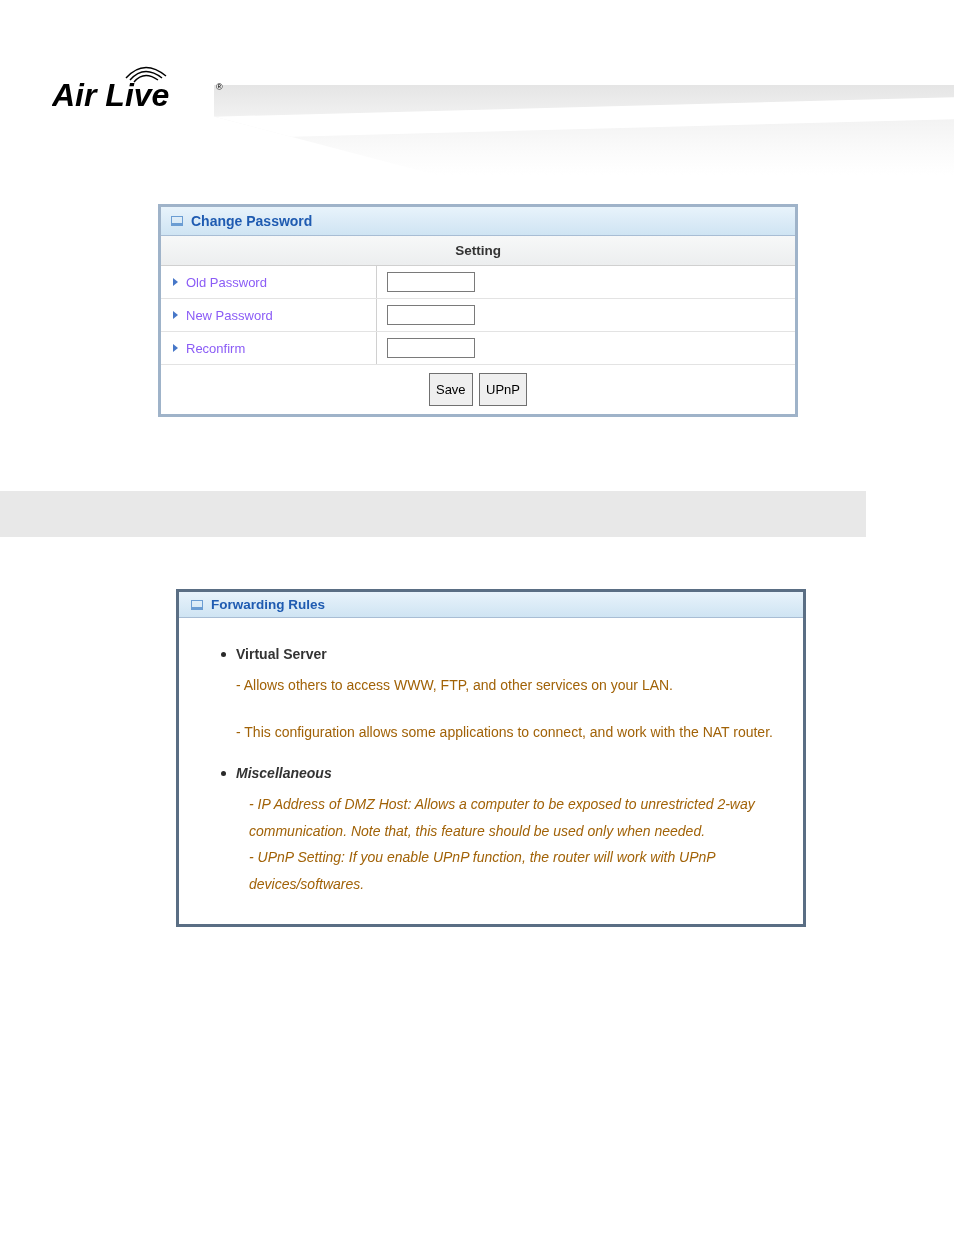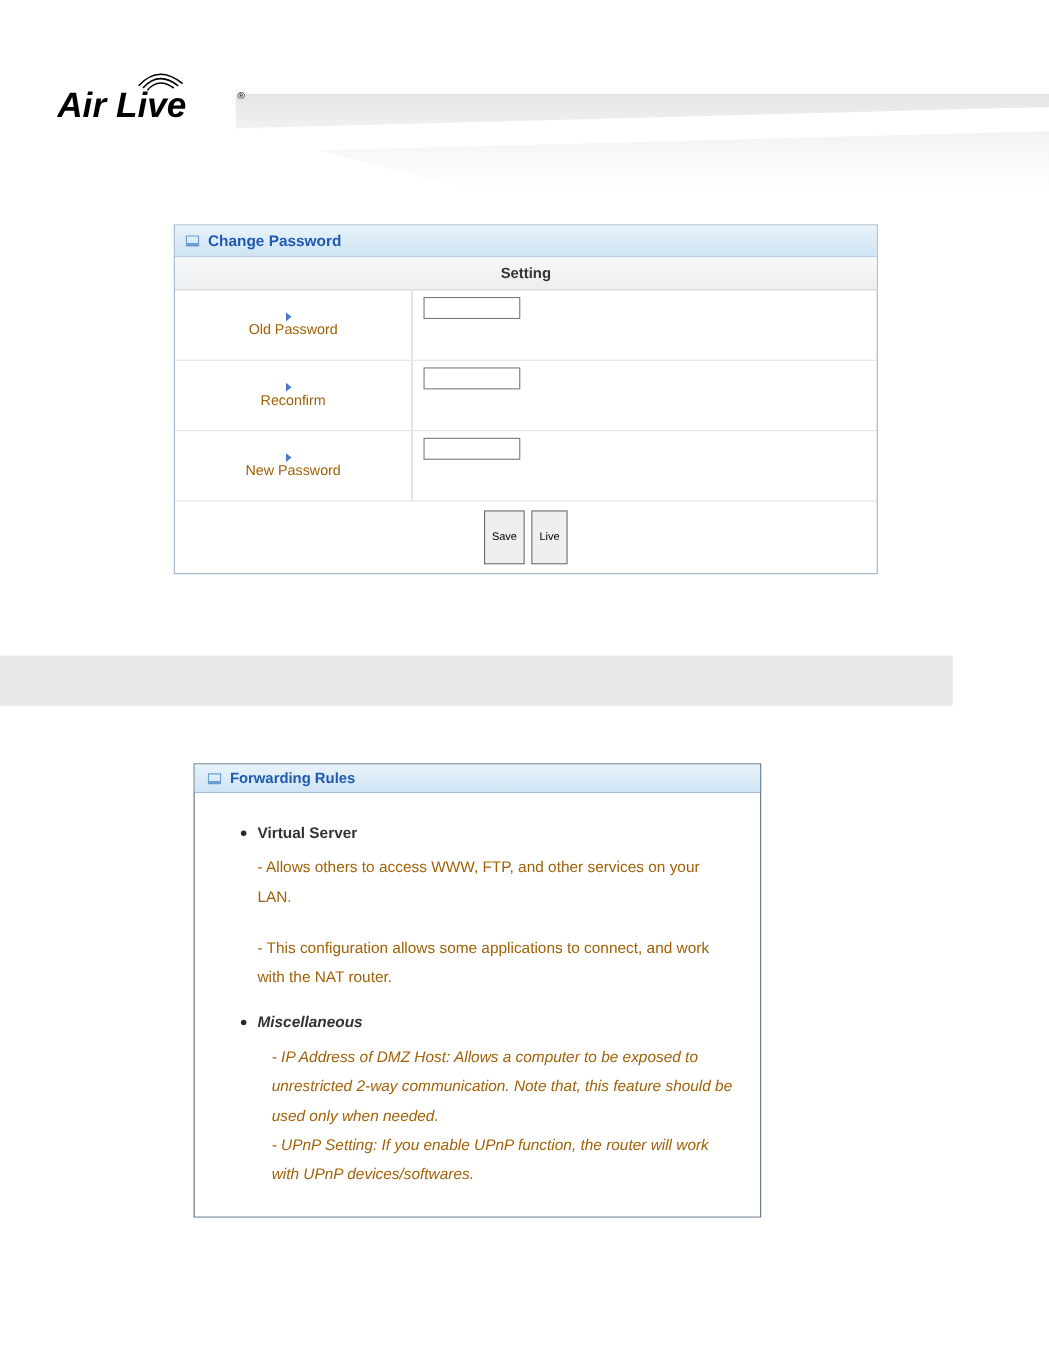--- a/index.html
+++ b/index.html
@@ -36,21 +36,21 @@
     transform: skewY(-1.5deg);
   }
   .logo {
     position: absolute;
     left: 52px;
     top: 62px;
   }
 
   
   .panel {
-    border: 1px solid #f9a8d4;
+    border: 3px solid #f9a8d4;
     background: #fff;
   }
   .panel-header {
     display: flex;
     align-items: center;
     padding: 6px 10px;
     background: linear-gradient(to bottom, #e8f3fb 0%, #cfe4f3 100%);
     border-bottom: 1px solid #a8bdd4;
     font-size: 14px;
     font-weight: bold;
@@ -96,23 +96,22 @@
     font-size: 13.5px;
     padding: 7px 0;
   }
   .cp-row {
     border-bottom: 1px solid #e3e3e3;
   }
   .cp-row .cp-col-item {
     display: flex;
     align-items: center;
     font-size: 13px;
-    color: #a16207;
-    padding: 20px 12px;
-    flex-direction: column;
+    color: #8b5cf6;
+    padding: 8px 12px;
   }
   .row-arrow {
     display: inline-block;
     width: 0; height: 0;
     border-top: 4px solid transparent;
     border-bottom: 4px solid transparent;
     border-left: 5px solid #4777c8;
     margin-right: 8px;
   }
   .cp-row .cp-col-setting {
@@ -123,40 +122,40 @@
     height: 20px;
     border: 1px solid #7a7a7a;
     padding: 2px 3px;
     font-size: 13px;
   }
   .cp-buttons {
     text-align: center;
     padding: 8px 0;
   }
   .cp-buttons button {
-    font-size: 10px;
-    padding: 18px 6px;
+    font-size: 13px;
+    padding: 8px 6px;
     margin: 0 1px;
     border: 1px solid #707070;
     background: #efefef;
     cursor: pointer;
   }
 
   
   .grey-block {
     margin-top: 74px;
     margin-bottom: 52px;
     width: 866px;
     height: 46px;
     background: #e8e8e8;
   }
 
   
   .panel-forwarding {
-    width: 516px;
+    width: 630px;
     margin-left: 176px;
     border-color: #5a6e84;
   }
   .panel-forwarding .panel-header {
     padding: 5px 12px;
     font-size: 13.5px;
   }
   .fr-body {
     padding: 28px 24px 26px 42px;
   }
@@ -219,40 +218,40 @@
         <span>Old Password</span>
       </div>
       <div class="cp-col-setting">
         <input type="password" value="" style="">
       </div>
     </div>
 
     <div class="cp-row">
       <div class="cp-col-item">
         <span class="row-arrow"></span>
-        <span>Reconfirm</span>
+        <span>New Password</span>
       </div>
       <div class="cp-col-setting">
         <input type="password" value="" style="">
       </div>
     </div>
 
     <div class="cp-row">
       <div class="cp-col-item">
         <span class="row-arrow"></span>
-        <span>New Password</span>
+        <span>Reconfirm</span>
       </div>
       <div class="cp-col-setting">
         <input type="password" value="" style="">
       </div>
     </div>
 
     <div class="cp-buttons">
       <button>Save</button>
-      <button>Live</button>
+      <button>UPnP</button>
     </div>
   </div>
 </div>
 
 <div class="grey-block"></div>
 
 <div class="panel panel-forwarding">
   <div class="panel-header">
     <span class="marker"></span>
     <span>Forwarding Rules</span>

